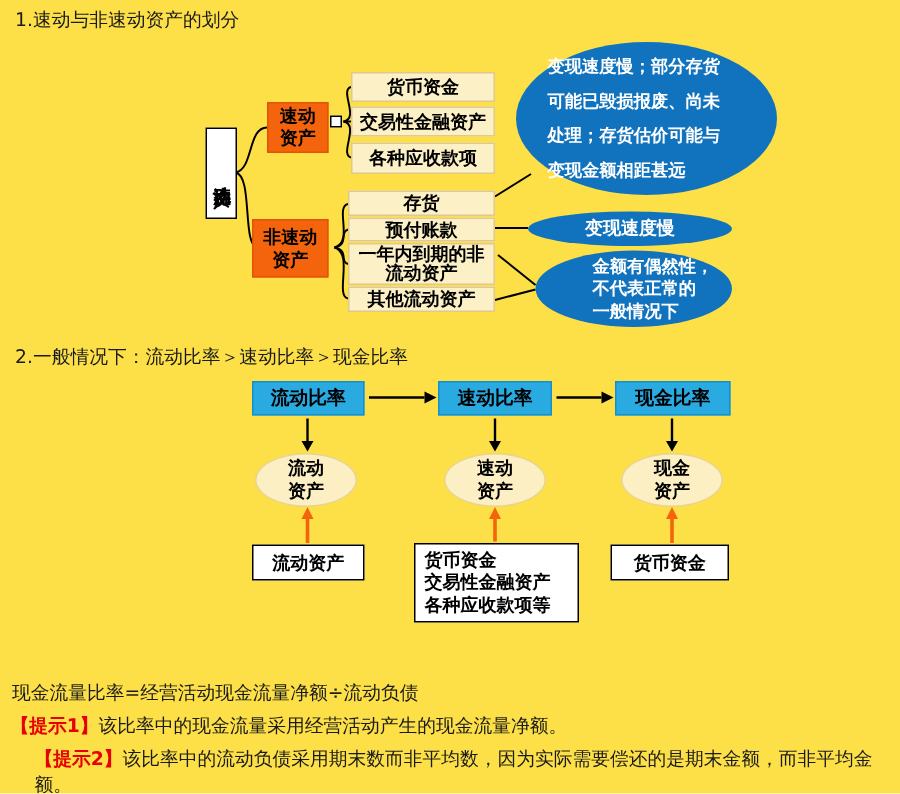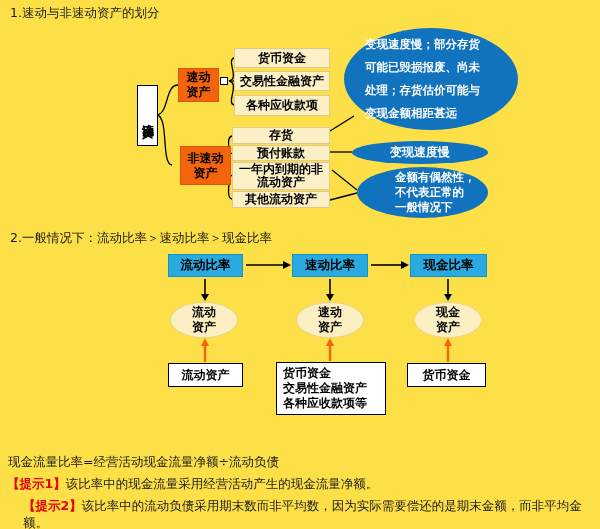--- a/index.html
+++ b/index.html
@@ -112,21 +112,21 @@
   </svg>
 
   <div class="abs title-line" style="left:10px;top:5px;">1.速动与非速动资产的划分</div>
 
   <div class="abs node vroot" style="left:137px;top:85px;">流动资产</div>
 
   <div class="abs node obox pre" style="left:178px;top:68px;width:41px;height:34px;">速动
 资产</div>
   <div class="abs node handle" style="left:220px;top:77px;"></div>
 
-  <div class="abs node obox pre" style="left:180px;top:146px;width:51px;height:39px;">非速动
+  <div class="abs node obox pre" style="left:168px;top:146px;width:51px;height:39px;">非速动
 资产</div>
 
   <div class="abs node leaf" style="left:234px;top:48px;width:96px;height:20px;">货币资金</div>
   <div class="abs node leaf" style="left:234px;top:71px;width:96px;height:20px;">交易性金融资产</div>
   <div class="abs node leaf" style="left:234px;top:95px;width:96px;height:21px;">各种应收款项</div>
 
   <div class="abs node leaf" style="left:232px;top:127px;width:98px;height:17px;">存货</div>
   <div class="abs node leaf" style="left:232px;top:145px;width:98px;height:16px;">预付账款</div>
   <div class="abs node leaf pre" style="left:232px;top:162px;width:98px;height:28px;">一年内到期的非
 流动资产</div>

